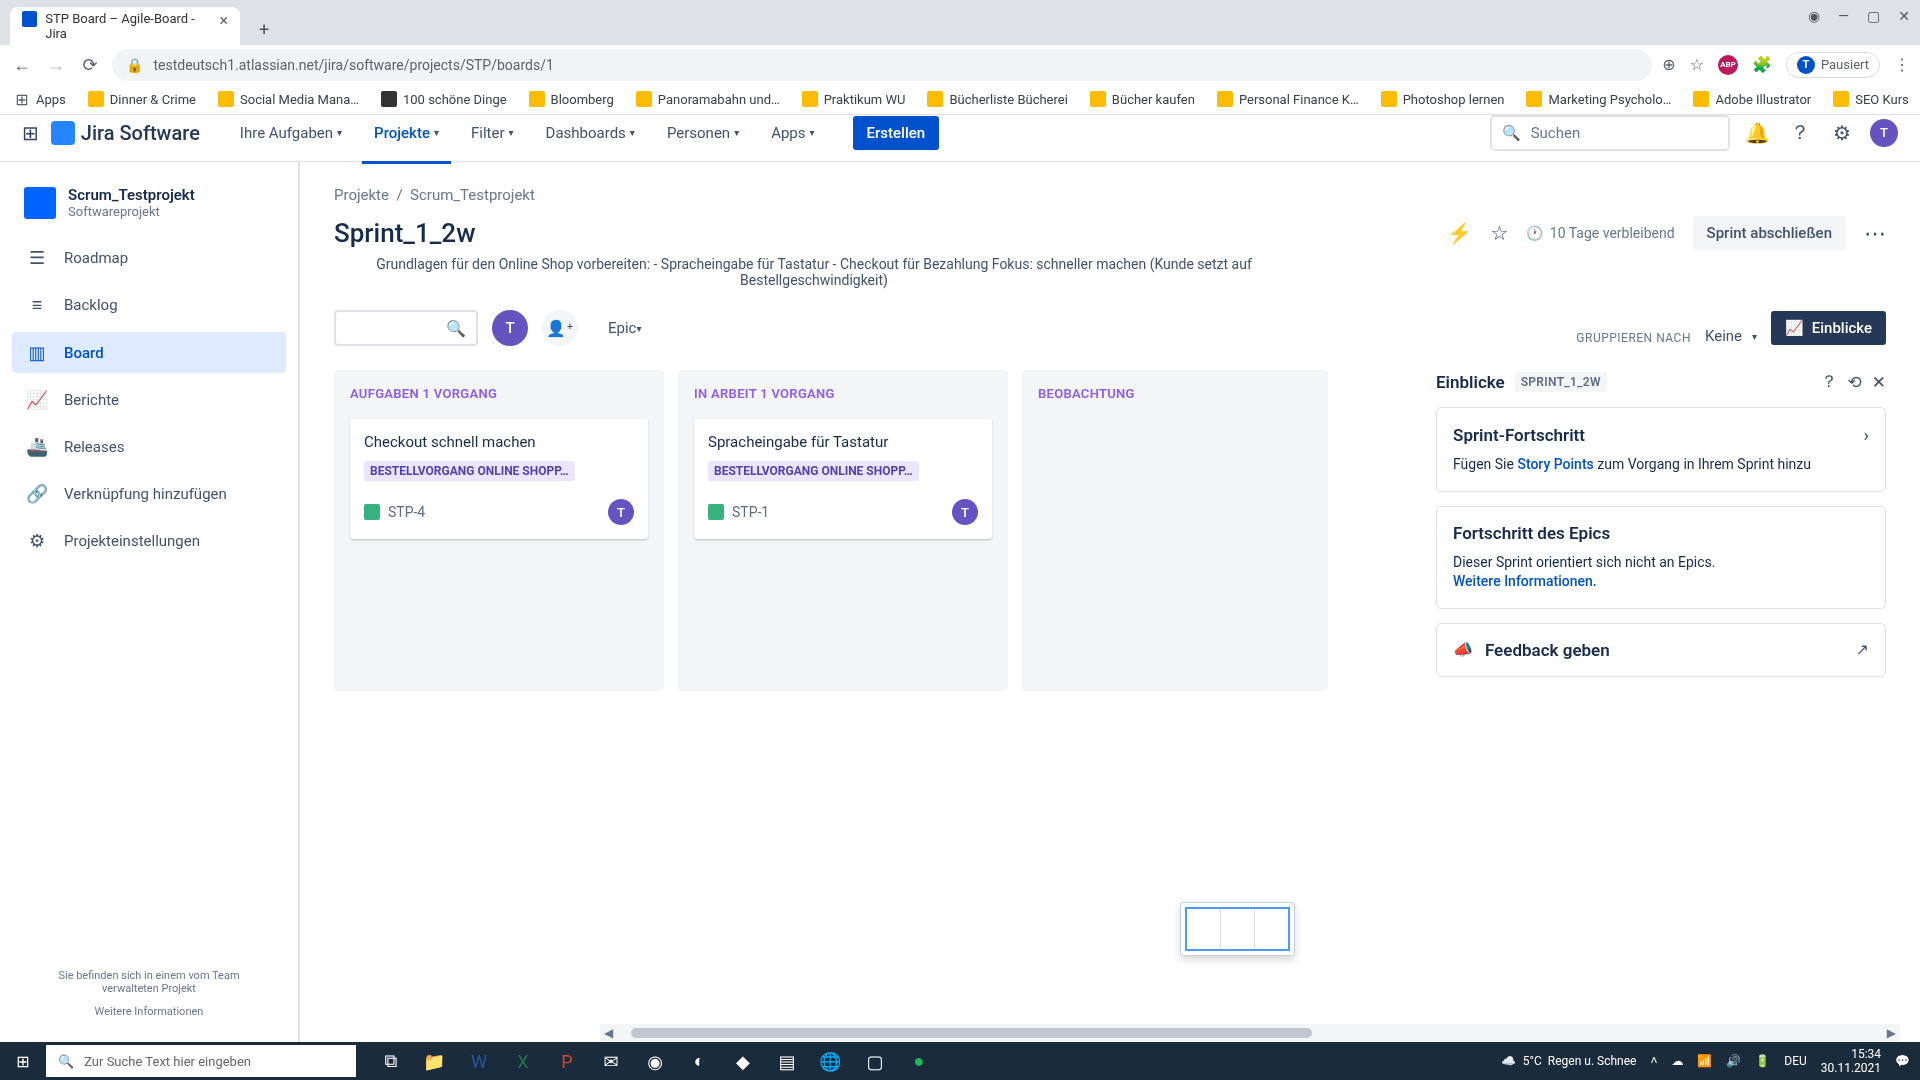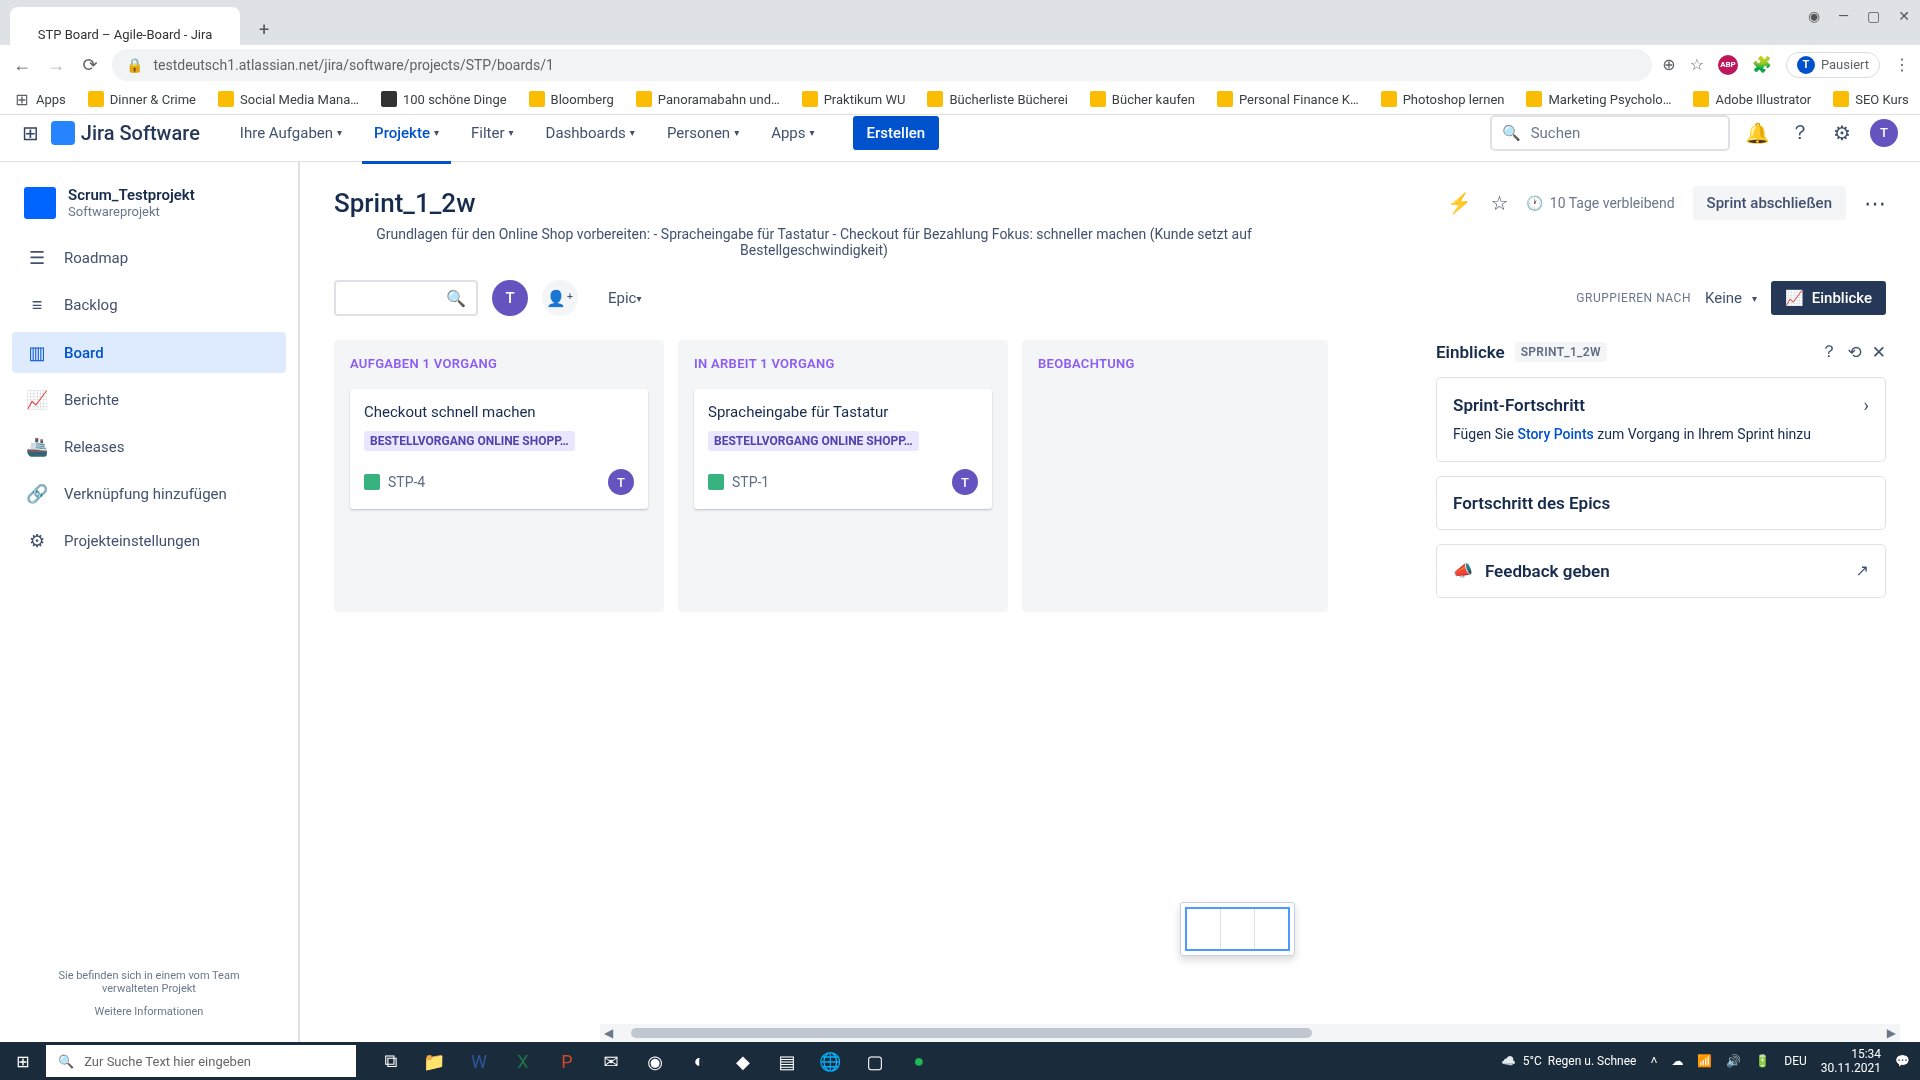--- a/index.html
+++ b/index.html
@@ -1,21 +1,21 @@
 <!DOCTYPE html>
 <html><head>
 <meta charset="utf-8">
 <style>
 * { margin: 0; padding: 0; box-sizing: border-box; font-family: -apple-system, BlinkMacSystemFont, "Segoe UI", Roboto, sans-serif; }
 body { background: #fff; width: 1920px; height: 1080px; overflow: hidden; position: relative; }
 
 
 .browser-chrome { background: #dee1e6; height: 104px; }
 .tab-bar { height: 45px; display: flex; align-items: flex-end; padding: 0 10px; }
-.tab { background: #fff; border-radius: 8px 8px 0 0; height: 38px; width: 230px; display: flex; align-items: center; padding: 12px 12px; font-size: 13px; color: #333; gap: 8px; flex-direction: column; }
+.tab { background: #fff; border-radius: 8px 8px 0 0; height: 38px; width: 230px; display: flex; padding: 4px 12px; font-size: 13px; color: #333; gap: 8px; }
 .tab-favicon { width: 16px; height: 16px; background: #0052cc; border-radius: 2px; }
 .tab-close { margin-left: auto; font-size: 16px; color: #666; }
 .new-tab { width: 32px; height: 32px; display: flex; align-items: center; justify-content: center; font-size: 18px; color: #555; margin-left: 8px; }
 .chrome-controls { position: absolute; right: 10px; top: 8px; display: flex; gap: 18px; color: #555; font-size: 14px; }
 .url-bar-row { height: 39px; background: #fff; display: flex; align-items: center; padding: 0 10px; gap: 10px; }
 .nav-icon { width: 24px; height: 24px; display: flex; align-items: center; justify-content: center; color: #5f6368; font-size: 18px; }
 .nav-icon.disabled { color: #bbb; }
 .url-bar { flex: 1; background: #f1f3f4; border-radius: 16px; height: 32px; display: flex; align-items: center; padding: 0 14px; font-size: 14px; color: #5f6368; gap: 10px; }
 .url-icons-right { display: flex; align-items: center; gap: 14px; }
 .abp-badge { background: #be185d; color: #fff; border-radius: 50%; width: 20px; height: 20px; display: flex; align-items: center; justify-content: center; font-size: 8px; font-weight: bold; }
@@ -69,21 +69,21 @@
 .days-left { font-size: 14px; color: #6b778c; display: flex; align-items: center; gap: 6px; }
 .complete-btn { background: #f4f5f7; border: none; padding: 8px 14px; border-radius: 3px; font-size: 15px; color: #42526e; font-weight: 500; }
 .dots-btn { font-size: 22px; color: #344563; }
 .sprint-desc { font-size: 14px; color: #42526e; margin-top: 6px; max-width: 960px; text-align: center; }
 
 .filter-row { display: flex; align-items: center; margin-top: 22px; gap: 14px; }
 .filter-search { border: 2px solid #dfe1e6; border-radius: 4px; width: 144px; height: 36px; display: flex; align-items: center; justify-content: flex-end; padding: 0 10px; color: #6b778c; }
 .mini-avatar { width: 36px; height: 36px; border-radius: 50%; background: #6554c0; color: #fff; display: flex; align-items: center; justify-content: center; font-size: 15px; font-weight: 500; }
 .add-person { width: 36px; height: 36px; border-radius: 50%; background: #f4f5f7; display: flex; align-items: center; justify-content: center; font-size: 16px; color: #42526e; }
 .epic-dd { font-size: 15px; color: #42526e; display: flex; align-items: center; gap: 0; margin-left: 16px; }
-.filter-right { margin-left: auto; display: flex; align-items: center; gap: 14px; }
+.filter-right { margin-left: auto; display: flex; align-items: flex-end; gap: 14px; }
 .group-label { font-size: 12px; color: #6b778c; letter-spacing: 0.5px; }
 .group-dd { font-size: 15px; color: #42526e; display: flex; align-items: center; gap: 10px; }
 .insights-btn { background: #253858; color: #fff; border: none; padding: 8px 14px; border-radius: 3px; font-size: 15px; font-weight: 500; display: flex; align-items: center; gap: 8px; cursor:pointer; }
 
 
 .board-wrap { display: flex; gap: 12px; margin-top: 24px; }
 .columns-strip { display: flex; gap: 14px; flex: 1; overflow: hidden; }
 .column { background: #f4f5f7; border-radius: 4px; width: 330px; padding: 16px; min-height: 200px; }
 .column.narrow { width: 306px; }
 .col-title { font-size: 13px; font-weight: 600; color: #8b5cf6; letter-spacing: 0.3px; margin-bottom: 18px; }
@@ -315,20 +315,25 @@
             <span>Projekteinstellungen</span>
           </div>
       </div>
       <div class="sidebar-footer">
         <span>Sie befinden sich in einem vom Team verwalteten Projekt</span>
         <a href="#">Weitere Informationen</a>
       </div>
     </div>
 
     <div class="content">
+      <div class="breadcrumb">
+        <a href="#">Projekte</a>
+        &nbsp;/&nbsp;
+        <a href="#">Scrum_Testprojekt</a>
+      </div>
       <div class="page-title-row">
         <h1 class="page-title">Sprint_1_2w</h1>
         <div class="title-actions">
           <span class="title-icon">⚡</span>
           <span class="title-icon">☆</span>
           <span class="days-left">
               <span>🕐</span>
               <span>10 Tage verbleibend</span>
             </span>
           <button class="complete-btn">Sprint abschließen</button>
@@ -405,20 +410,24 @@
             <div class="panel-title-row">
               <span class="panel-title">Sprint-Fortschritt</span>
               <span class="panel-chevron">›</span>
             </div>
             <div class="panel-text">
               <span>Fügen Sie </span><a href="#">Story Points</a><span> zum Vorgang in Ihrem Sprint hinzu</span>
             </div>
           </div>
           <div class="panel">
             <span class="panel-title">Fortschritt des Epics</span>
+            <div class="panel-text">
+              <span>Dieser Sprint orientiert sich nicht an Epics.</span><br>
+              <a href="#">Weitere Informationen.</a>
+            </div>
           </div>
           <div class="panel">
             <div class="feedback-row">
               <span class="feedback-icon">📣</span>
               <span class="panel-title">Feedback geben</span>
               <span class="external-icon">↗</span>
             </div>
           </div>
         </div>
       </div>

